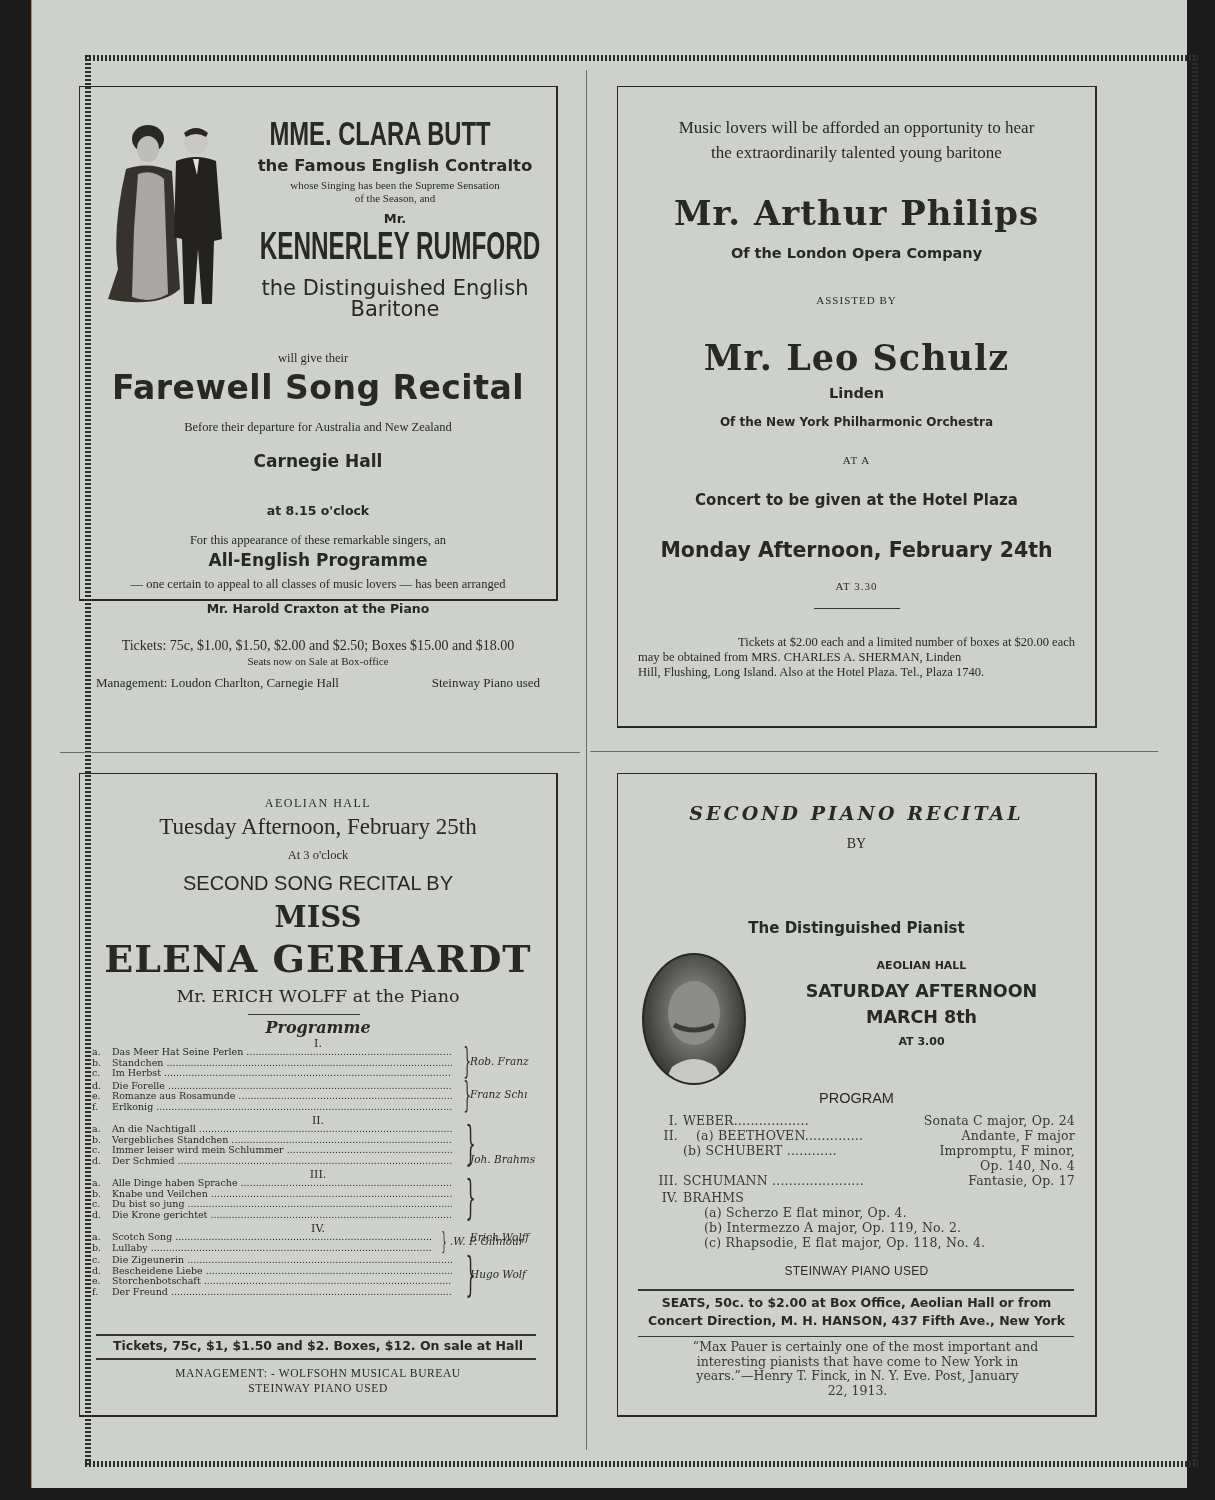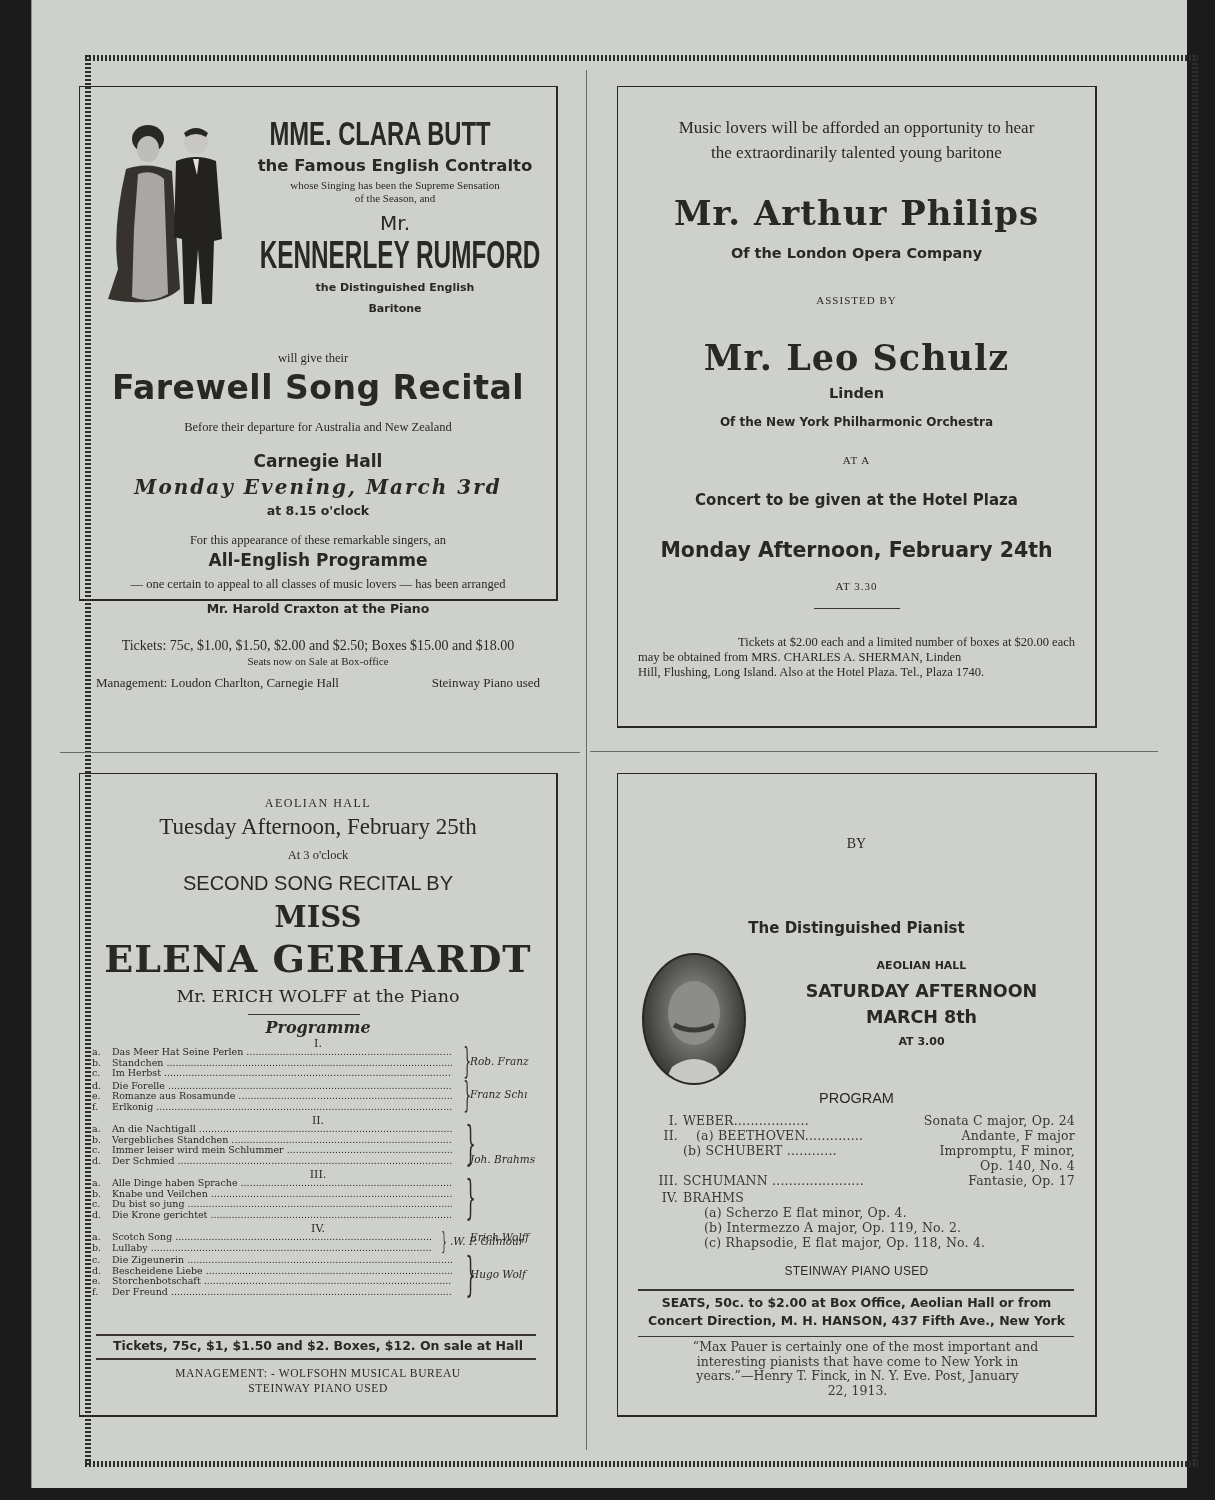--- a/index.html
+++ b/index.html
@@ -103,32 +103,31 @@
     <path d="M78 42 Q98 34 118 42 L124 120 L116 122 L114 185 L104 185 L100 130 L96 185 L86 185 L84 120 L76 118Z" fill="#24221f"></path>
     <path d="M95 40 L101 40 L99 56Z" fill="#e3e1dc"></path>
   </svg>
   <div class="a1-right">
     <div style="margin-top:28px;font-size:34px;line-height:36px;"><span class="cond" style="transform:scaleX(0.7);width:420px;margin-left:-70px;">MME. CLARA BUTT</span></div>
     <div style="font-family:'DejaVu Sans',sans-serif;font-weight:bold;font-size:16.5px;margin-top:4px;white-space:nowrap;">the Famous English Contralto</div>
     <div class="tiny" style="margin-top:4px;line-height:13px;">
       <div>whose Singing has been the Supreme Sensation</div>
       <div>of the Season,  and</div>
     </div>
-    <div style="font-family:'DejaVu Sans',sans-serif;font-weight:normal;font-size:20px;margin-top:6px;">Mr.</div>
+    <div style="font-family:'DejaVu Sans',sans-serif;font-weight:bold;font-size:13px;margin-top:6px;">Mr.</div>
     <div style="font-size:38px;line-height:40px;margin-top:0px;white-space:nowrap;"><span class="cond" style="transform:scaleX(0.64);width:480px;margin-left:-80px;">KENNERLEY RUMFORD</span></div>
-    <div style="font-family:'DejaVu Sans',sans-serif;font-weight:bold;font-size:11px;line-height:21px;margin-top:2px;">
+    <div style="font-family:'DejaVu Sans',sans-serif;font-weight:normal;font-size:21px;line-height:21px;margin-top:12px;">
       <div>the Distinguished English</div>
       <div>Baritone</div>
     </div>
   </div>
   <div class="abs" style="top:281px;font-family:'DejaVu Sans',sans-serif;font-weight:bold;font-size:33px;letter-spacing:0.5px;">Farewell Song Recital</div>
   <div class="abs small" style="top:264px;left:-10px;">will give their</div>
   <div class="abs small" style="top:333px;">Before their departure for Australia and New Zealand</div>
   <div class="abs" style="top:364px;font-family:'DejaVu Sans',sans-serif;font-weight:bold;font-size:17px;">Carnegie Hall</div>
-  <div class="abs italic-script" style="top:388px;font-size:20px;letter-spacing:2px;">Monday Evening, March 3rd</div>
   <div class="abs" style="top:416px;font-family:'DejaVu Sans',sans-serif;font-weight:bold;font-size:12.5px;">at 8.15 o'clock</div>
   <div class="abs small" style="top:446px;">For this appearance of these remarkable singers, an</div>
   <div class="abs" style="top:463px;font-family:'DejaVu Sans',sans-serif;font-weight:bold;font-size:17px;">All-English Programme</div>
   <div class="abs small" style="top:490px;">— one certain to appeal to all classes of music lovers — has been arranged</div>
   <div class="abs" style="top:514px;font-family:'DejaVu Sans',sans-serif;font-weight:bold;font-size:12.5px;">Mr. Harold Craxton at the Piano</div>
   <div class="abs" style="top:551px;font-size:14px;">Tickets:  75c, $1.00, $1.50, $2.00 and $2.50;  Boxes $15.00 and $18.00</div>
   <div class="abs tiny" style="top:568px;">Seats now on Sale at Box-office</div>
   <div style="position:absolute;left:16px;top:588px;font-size:13px;white-space:nowrap;">Management: Loudon Charlton, Carnegie Hall</div>
   <div style="position:absolute;right:16px;top:588px;font-size:13px;white-space:nowrap;">Steinway Piano used</div>
 </div>
@@ -279,20 +278,21 @@
     </div>
 
   <div class="rule" style="left:16px;width:440px;top:560px;"></div>
   <div class="abs" style="top:564px;font-family:'DejaVu Sans',sans-serif;font-weight:bold;font-size:12.5px;">Tickets, 75c, $1, $1.50 and $2.    Boxes, $12.   On sale at Hall</div>
   <div class="rule" style="left:16px;width:440px;top:584px;"></div>
   <div class="abs" style="top:593px;font-size:11.5px;letter-spacing:0.6px;">MANAGEMENT:    -    WOLFSOHN MUSICAL BUREAU</div>
   <div class="abs" style="top:608px;font-size:11.5px;letter-spacing:0.6px;">STEINWAY PIANO USED</div>
 </div>
 
 <div class="ad ad4">
+  <div class="abs italic-script" style="top:28px;font-size:19px;letter-spacing:3px;">SECOND  PIANO  RECITAL</div>
   <div class="abs" style="top:62px;font-size:14px;">BY</div>
   <div class="abs" style="top:145px;font-family:'DejaVu Sans',sans-serif;font-weight:bold;font-size:15px;">The Distinguished Pianist</div>
   <div class="oval-photo" title="portrait-of-max-pauer">
     <svg viewBox="0 0 100 128" width="100" height="128">
       <ellipse cx="50" cy="58" rx="26" ry="32" fill="#8c8c89"></ellipse>
       <path d="M30 70 Q50 80 70 70" stroke="#3a3a38" stroke-width="5" fill="none"></path>
       <path d="M28 112 Q50 96 72 112 L80 128 L20 128Z" fill="#c8c8c4"></path>
     </svg>
   </div>
   <div style="position:absolute;left:140px;right:10px;top:0;text-align:center;">

